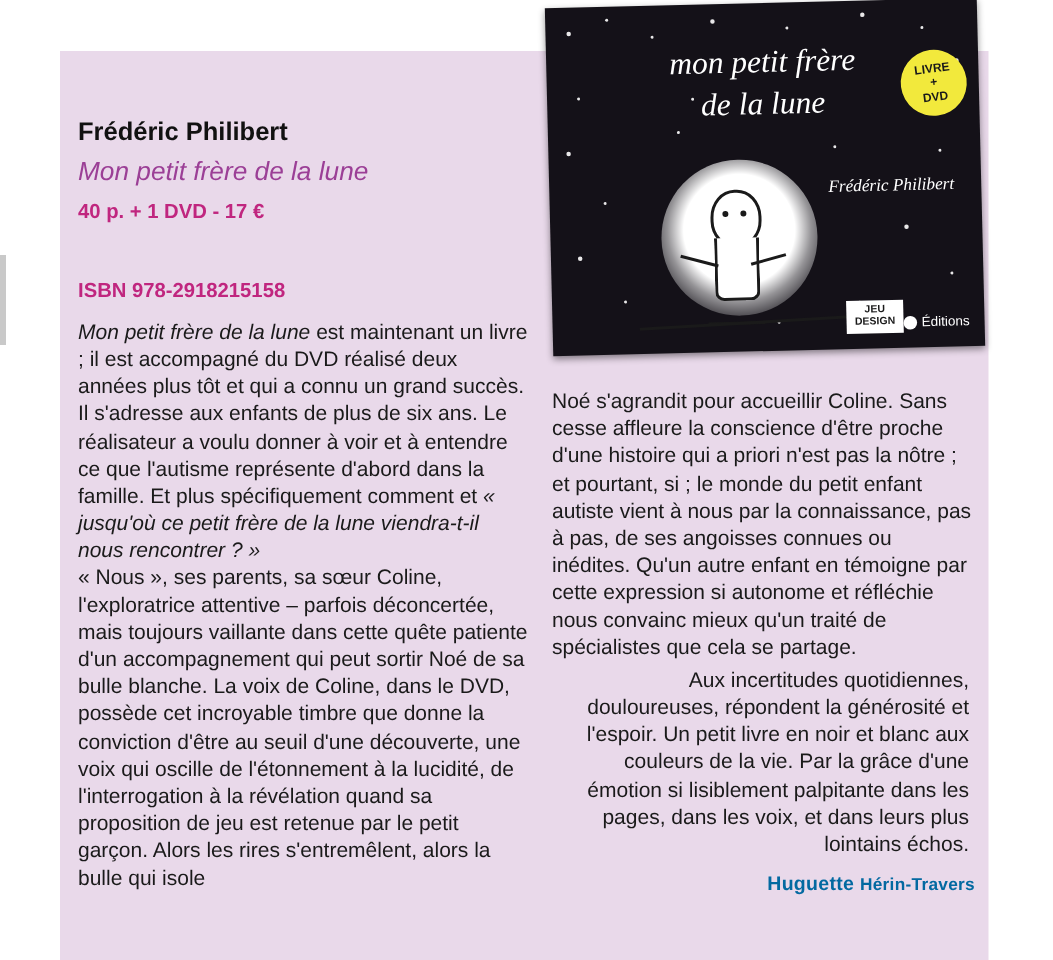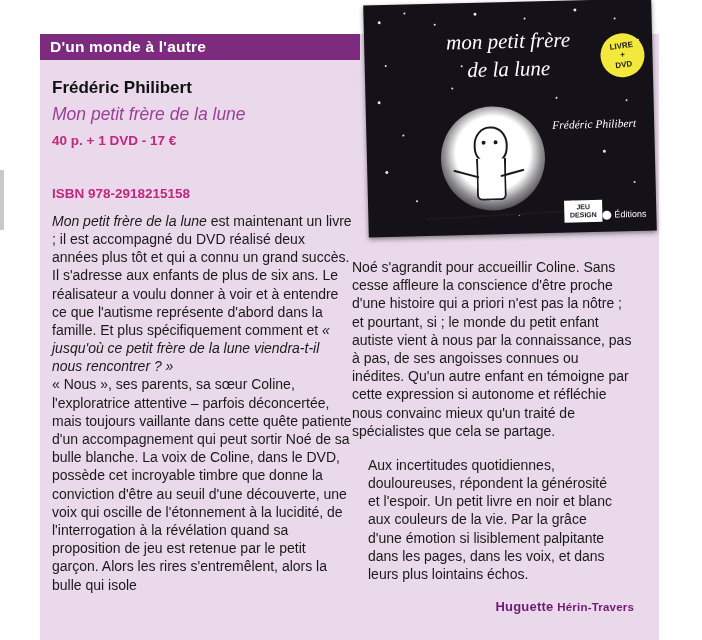--- a/index.html
+++ b/index.html
@@ -102,29 +102,29 @@
     font-size: 14px;
     line-height: 1.30;
     color: #1a1a1a;
     font-family: "Liberation Sans", sans-serif;
   }
   .body-text .it { font-style: italic; }
 
   
   .right-col {
     position: absolute;
-    left: 352px;
+    left: 368px;
     top: 258px;
     width: 282px;
   }
   .signature {
     text-align: right;
     font-size: 13px;
     font-weight: bold;
-    color: #701a75;
+    color: #0369a1;
     margin-top: 10px;
     letter-spacing: 0.2px;
     font-family: "Liberation Sans", sans-serif;
   }
   .signature .sc {
     font-size: 11.5px;
   }
 
   
   .cover-wrap {
@@ -292,23 +292,20 @@
 </style>
 </head>
 <body>
 
 <div id="page">
 
   <div class="scan-edge"></div>
 
   <div class="panel"></div>
 
-  <div class="header-bar">
-    <div class="header-title">D'un monde à l'autre</div>
-  </div>
 
   <div class="cover-wrap">
     <div class="cover">
       <div class="stars">
         <span style="left:14px;  top:16px;  width:3px; height:3px;"></span>
         <span style="left:40px;  top:8px;   width:2px; height:2px;"></span>
         <span style="left:70px;  top:20px;  width:2px; height:2px;"></span>
         <span style="left:110px; top:10px;  width:3px; height:3px;"></span>
         <span style="left:160px; top:16px;  width:2px; height:2px;"></span>
         <span style="left:210px; top:8px;   width:3px; height:3px;"></span>
@@ -371,20 +368,20 @@
     <div class="isbn-line">ISBN 978-2918215158</div>
 
     <p class="body-text" style="margin:0 0 0 0;">
       <span class="it">Mon petit frère de la lune</span><span> est maintenant un livre ; il est accompagné du DVD réalisé deux années plus tôt et qui a connu un grand succès. Il s'adresse aux enfants de plus de six ans. Le réalisateur a voulu donner à voir et à entendre ce que l'autisme représente d'abord dans la famille. Et plus spécifiquement comment et </span><span class="it">« jusqu'où ce petit frère de la lune viendra-t-il nous rencontrer ? »</span>
     </p>
     <p class="body-text" style="margin:0;">« Nous », ses parents, sa sœur Coline, l'exploratrice attentive – parfois déconcertée, mais toujours vaillante dans cette quête patiente d'un accompagnement qui peut sortir Noé de sa bulle blanche. La voix de Coline, dans le DVD, possède cet incroyable timbre que donne la conviction d'être au seuil d'une découverte, une voix qui oscille de l'étonnement à la lucidité, de l'interrogation à la révélation quand sa proposition de jeu est retenue par le petit garçon. Alors les rires s'entremêlent, alors la bulle qui isole</p>
   </div>
 
   <div class="right-col">
     <p class="body-text" style="margin:0;">Noé s'agrandit pour accueillir Coline. Sans cesse affleure la conscience d'être proche d'une histoire qui a priori n'est pas la nôtre ; et pourtant, si ; le monde du petit enfant autiste vient à nous par la connaissance, pas à pas, de ses angoisses connues ou inédites. Qu'un autre enfant en témoigne par cette expression si autonome et réfléchie nous convainc mieux qu'un traité de spécialistes que cela se partage.</p>
-    <p class="body-text" style="margin:16px;">Aux incertitudes quotidiennes, douloureuses, répondent la générosité et l'espoir. Un petit livre en noir et blanc aux couleurs de la vie. Par la grâce d'une émotion si lisiblement palpitante dans les pages, dans les voix, et dans leurs plus lointains échos.</p>
+    <p class="body-text" style="margin:4px;text-align:right;">Aux incertitudes quotidiennes, douloureuses, répondent la générosité et l'espoir. Un petit livre en noir et blanc aux couleurs de la vie. Par la grâce d'une émotion si lisiblement palpitante dans les pages, dans les voix, et dans leurs plus lointains échos.</p>
     <div class="signature">
       <span>Huguette</span>
       <span class="sc">Hérin-Travers</span>
     </div>
   </div>
 
 </div>
 
 </body></html>

